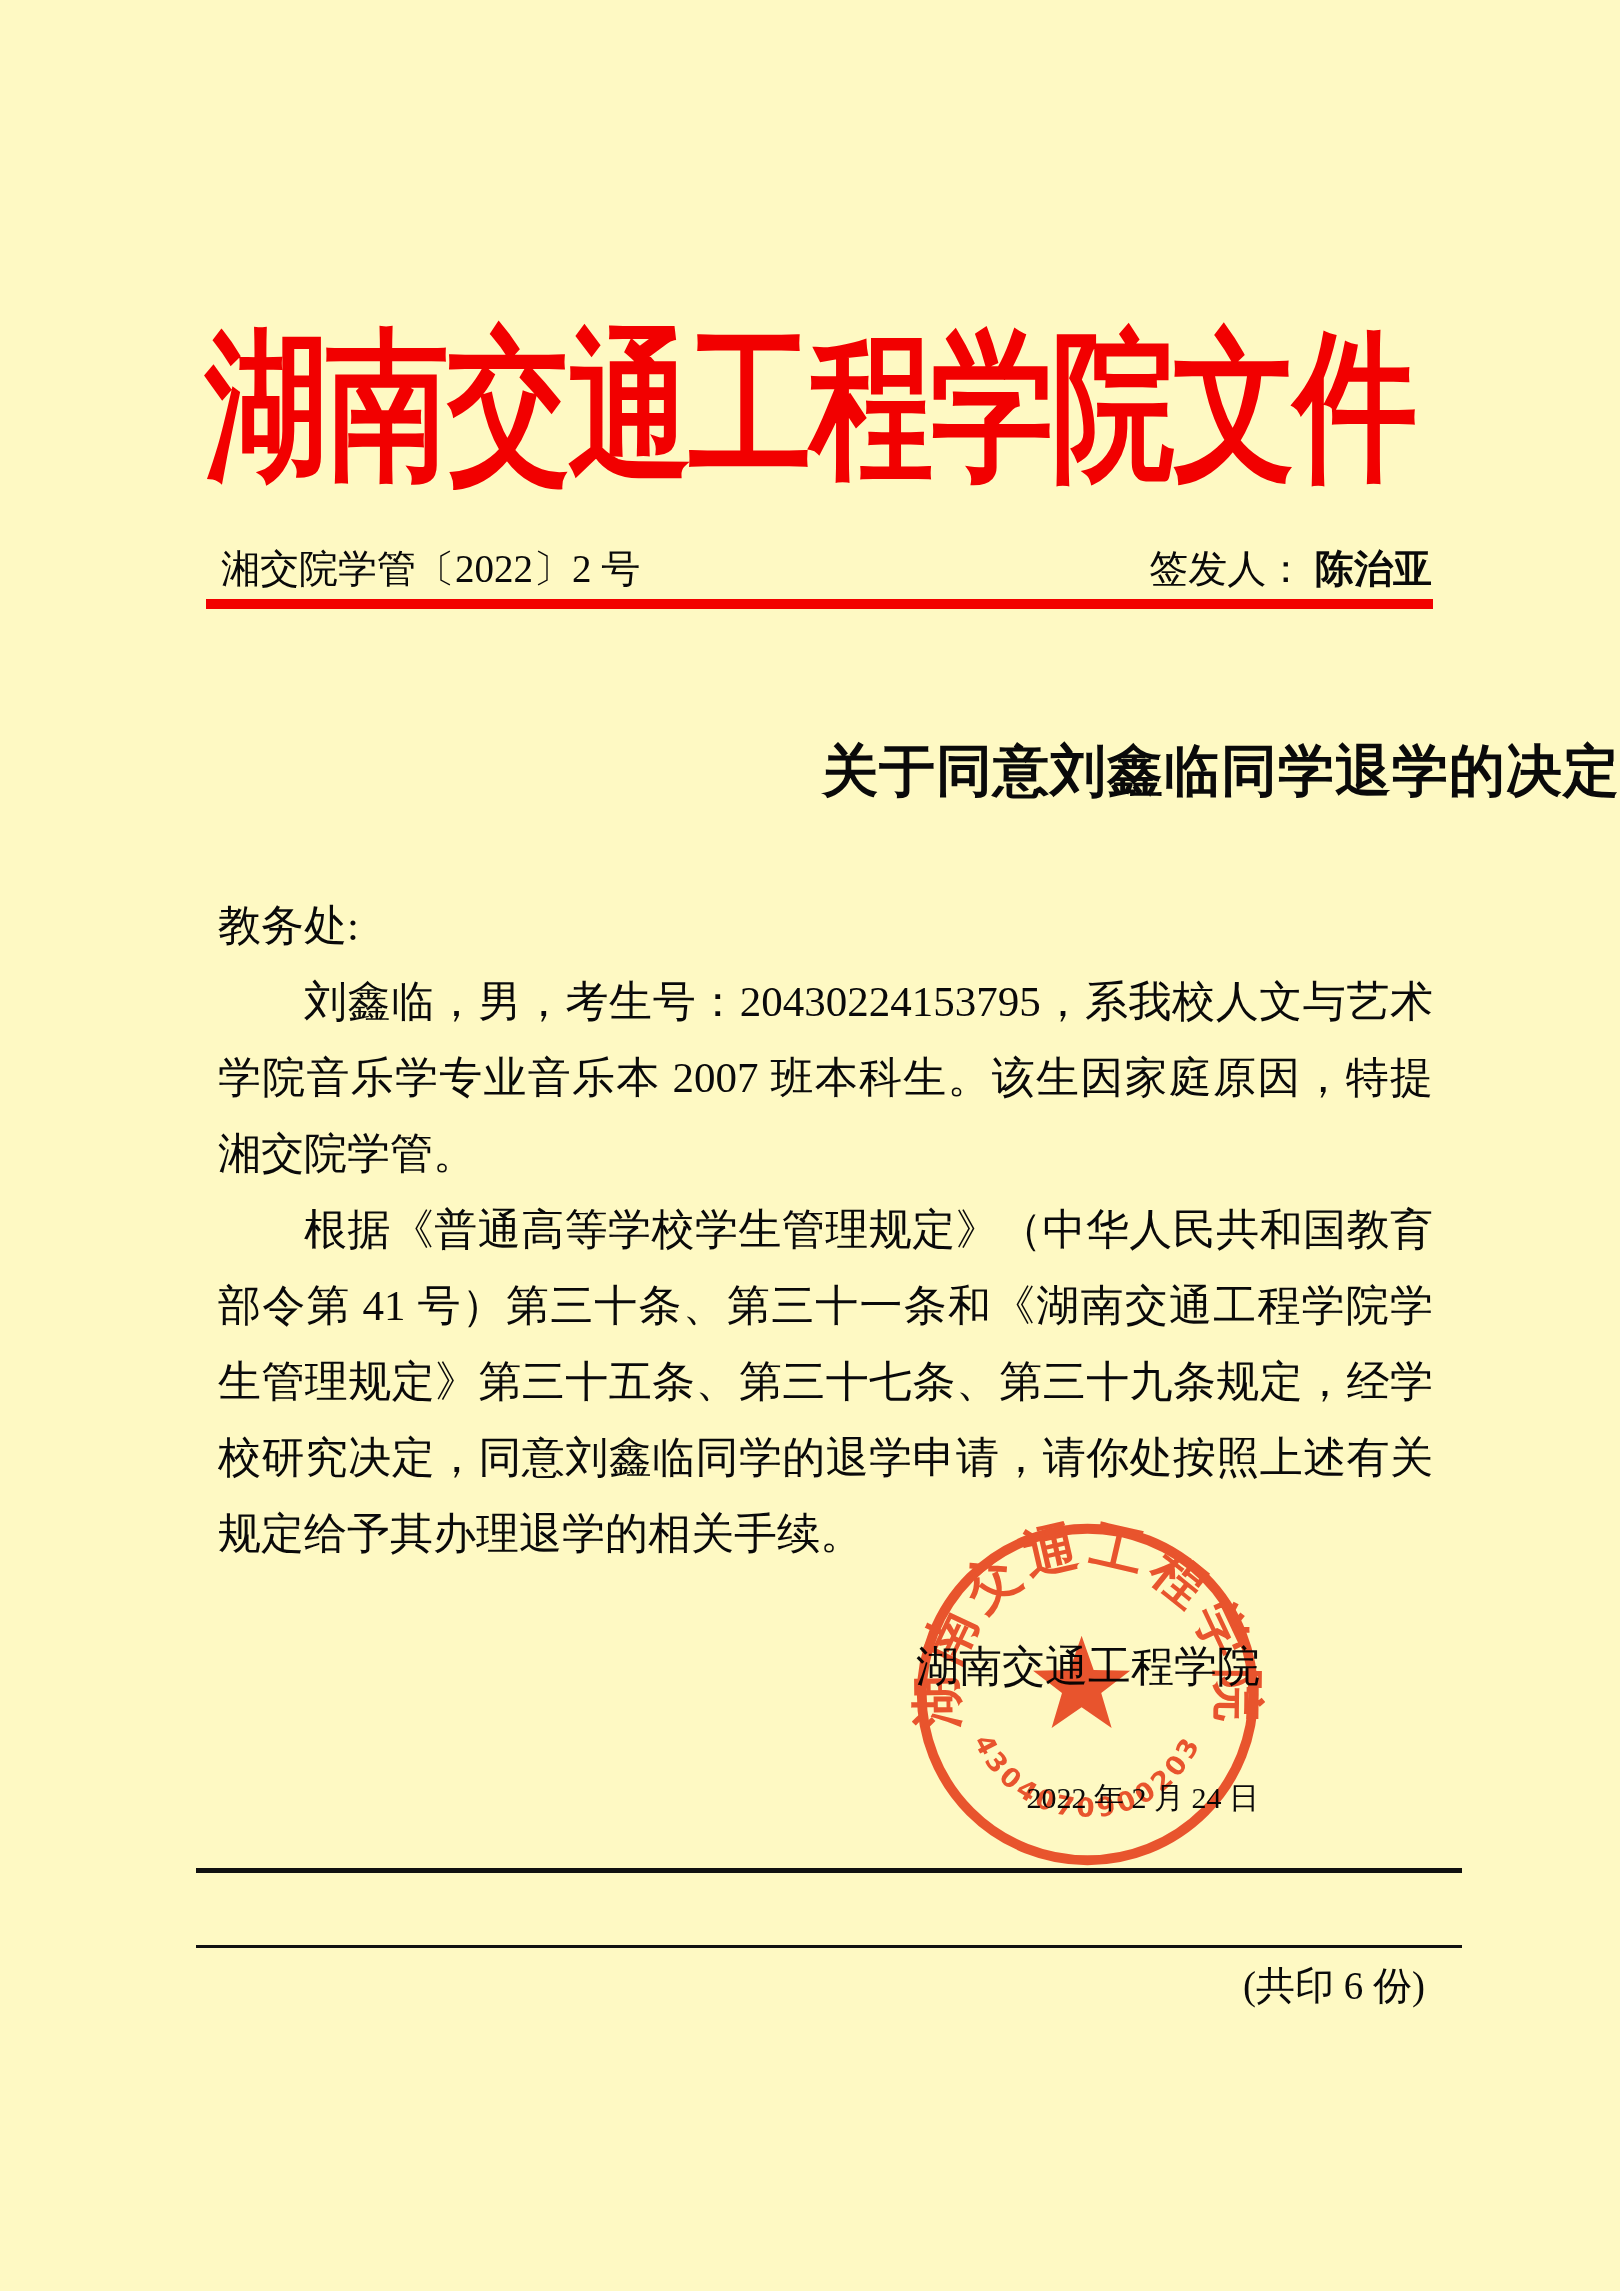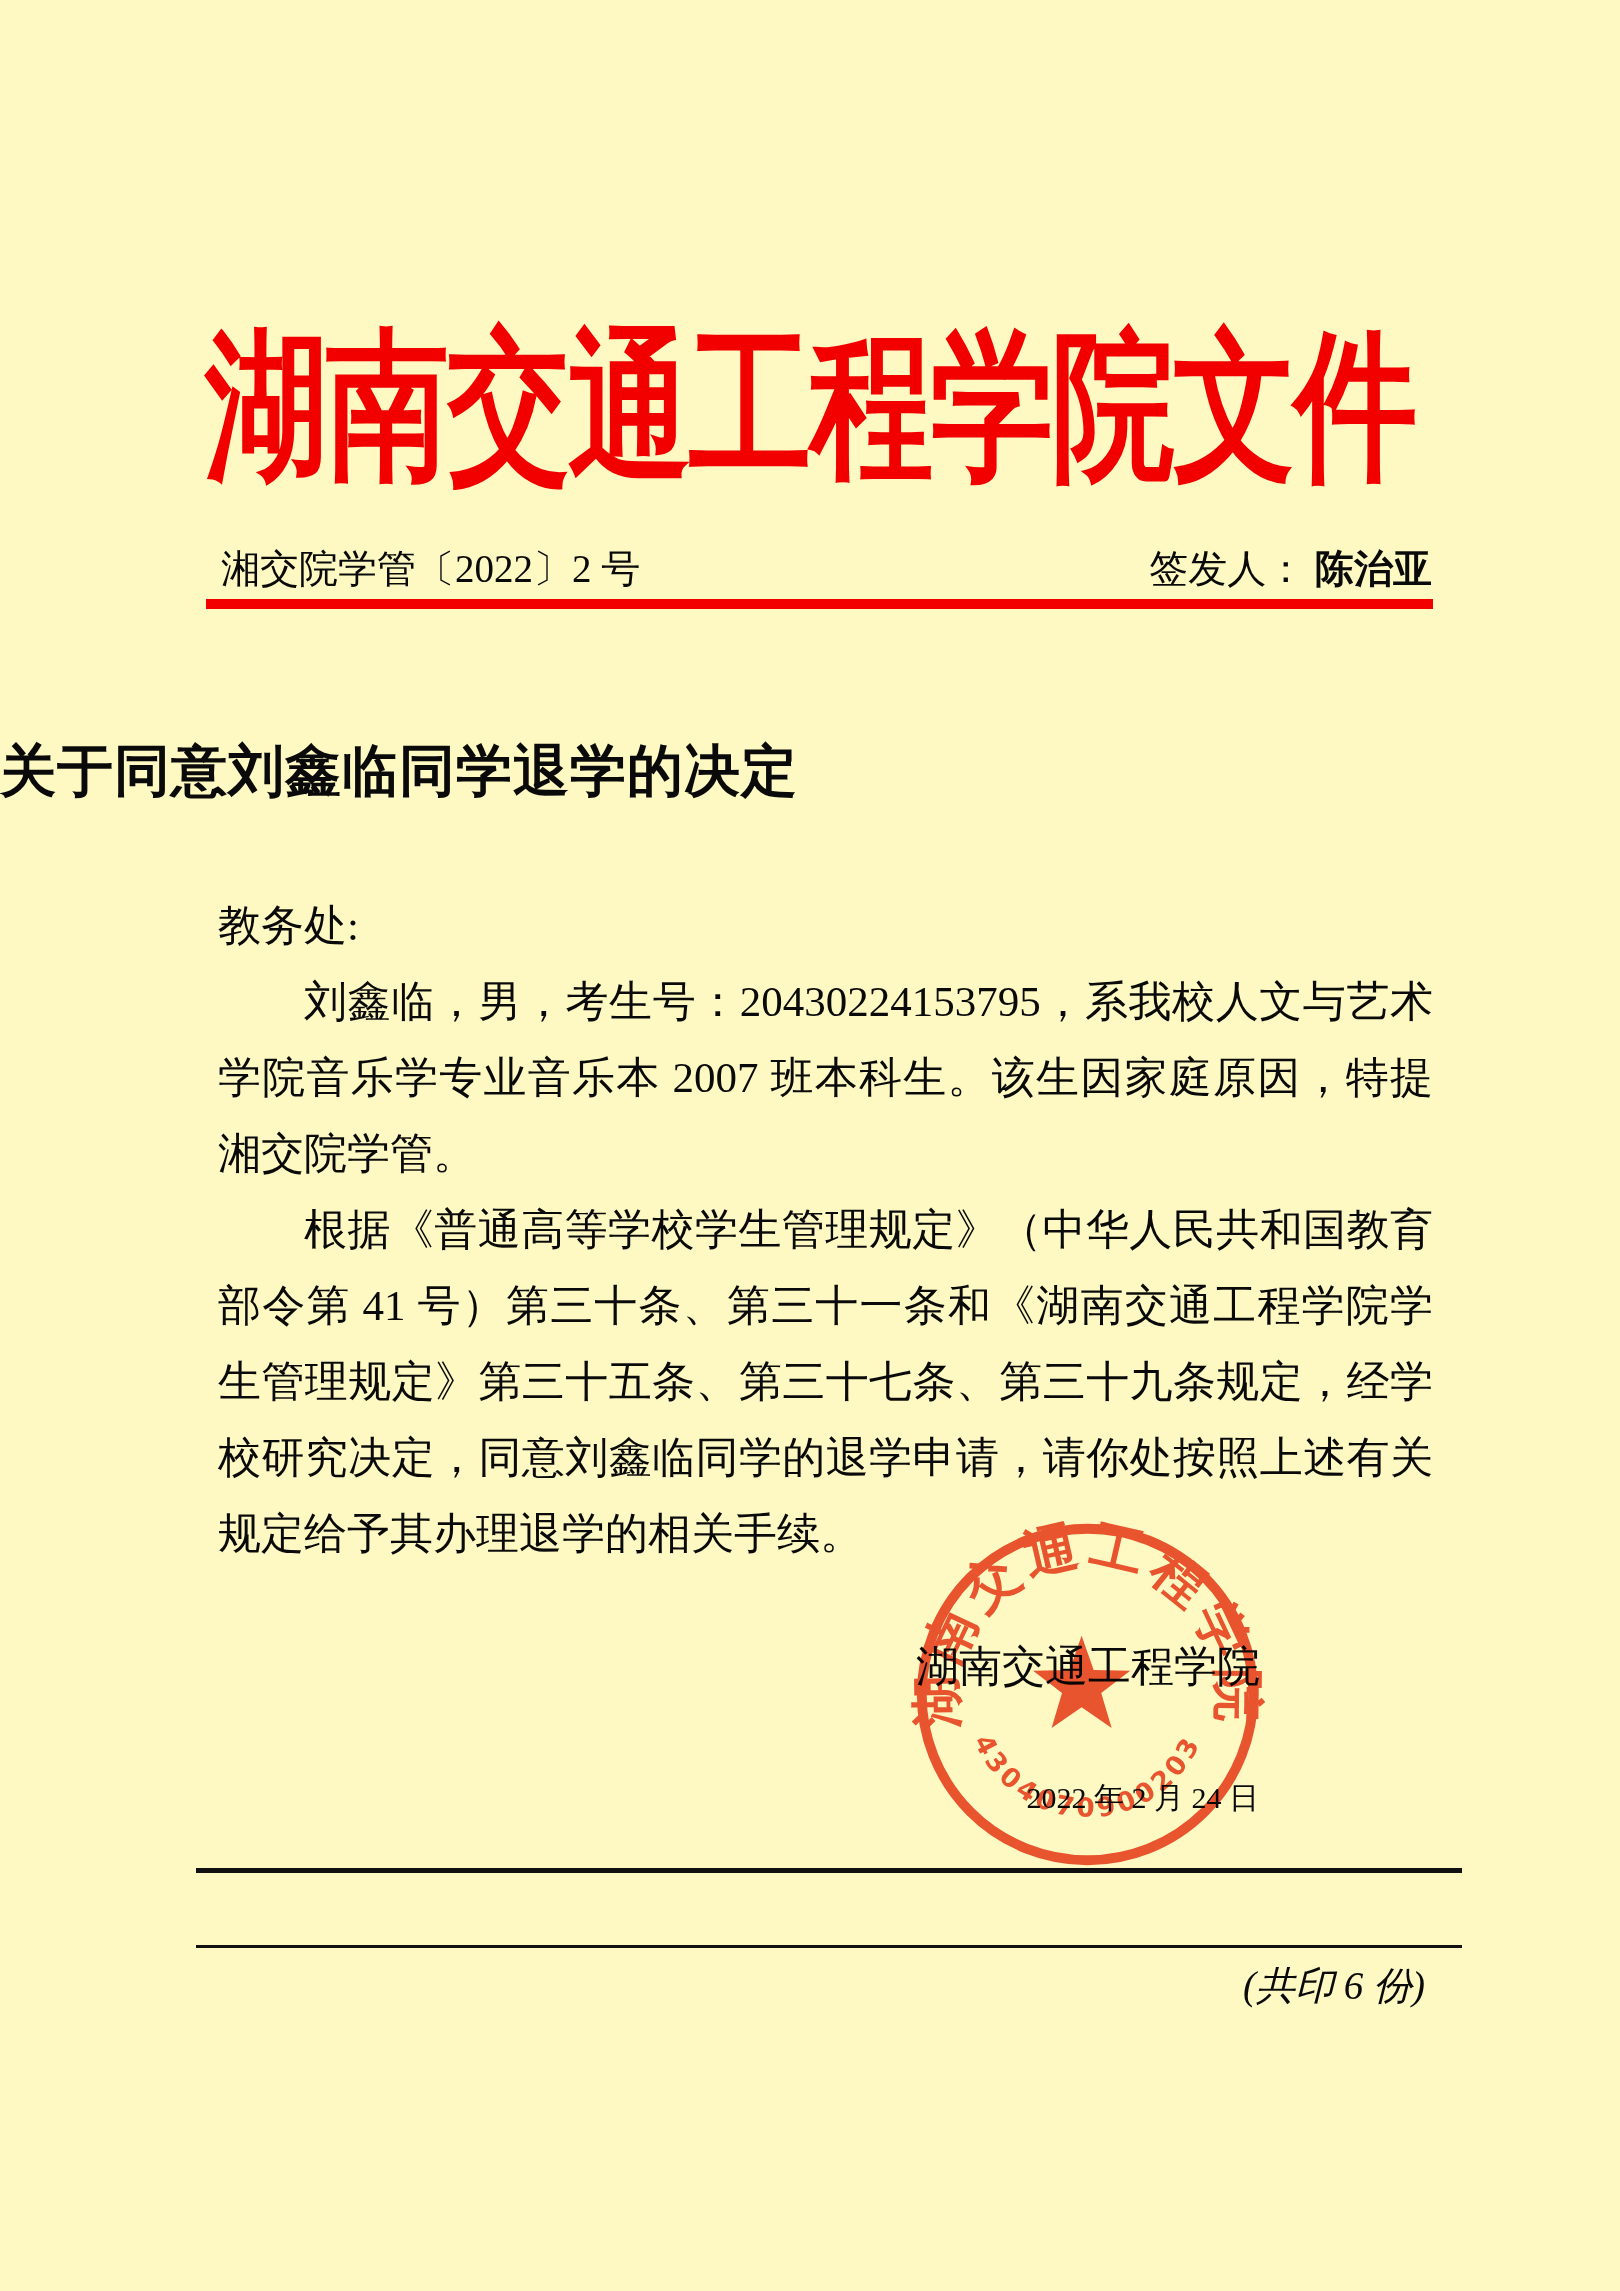--- a/index.html
+++ b/index.html
@@ -32,21 +32,21 @@
     font-size:39px;line-height:47px;white-space:nowrap;
   }
   .signer-name{font-weight:bold;margin-left:9.8px;}
   .red-rule{
     position:absolute;top:599px;left:206px;width:1227px;height:9.8px;
     background:var(--accent-red);
   }
   
   .doc-title{
     position:absolute;top:734px;left:0;width:100%;
-    text-align:left;font-size:56px;font-weight:bold;
+    text-align:right;font-size:56px;font-weight:bold;
     letter-spacing:1px;white-space:nowrap;
   }
   
   .body-block{
     position:absolute;top:888px;left:218px;width:1215px;
     font-size:43px;line-height:76px;
   }
   .bl{width:100%;}
   .ind{text-indent:86px;}
   .just{
@@ -82,21 +82,21 @@
   .foot-row{
     position:absolute;top:1890px;left:218px;width:1207px;
     display:flex;justify-content:space-between;align-items:baseline;
     font-size:39px;line-height:49px;white-space:nowrap;
   }
   .foot-rule-bottom{
     position:absolute;top:1945px;left:196px;width:1266px;height:2.9px;background:#111;
   }
   .copies{
     position:absolute;top:1958px;left:218px;width:1207px;
-    text-align:right;font-size:39px;line-height:55px;white-space:nowrap;font-style:italic;
+    text-align:right;font-size:39px;line-height:55px;white-space:nowrap;
   }
 </style>
 </head>
 <body>
 
 <div class="page">
 
   <div class="red-title">湖南交通工程学院文件</div>
 
   <div class="docnum-row">

